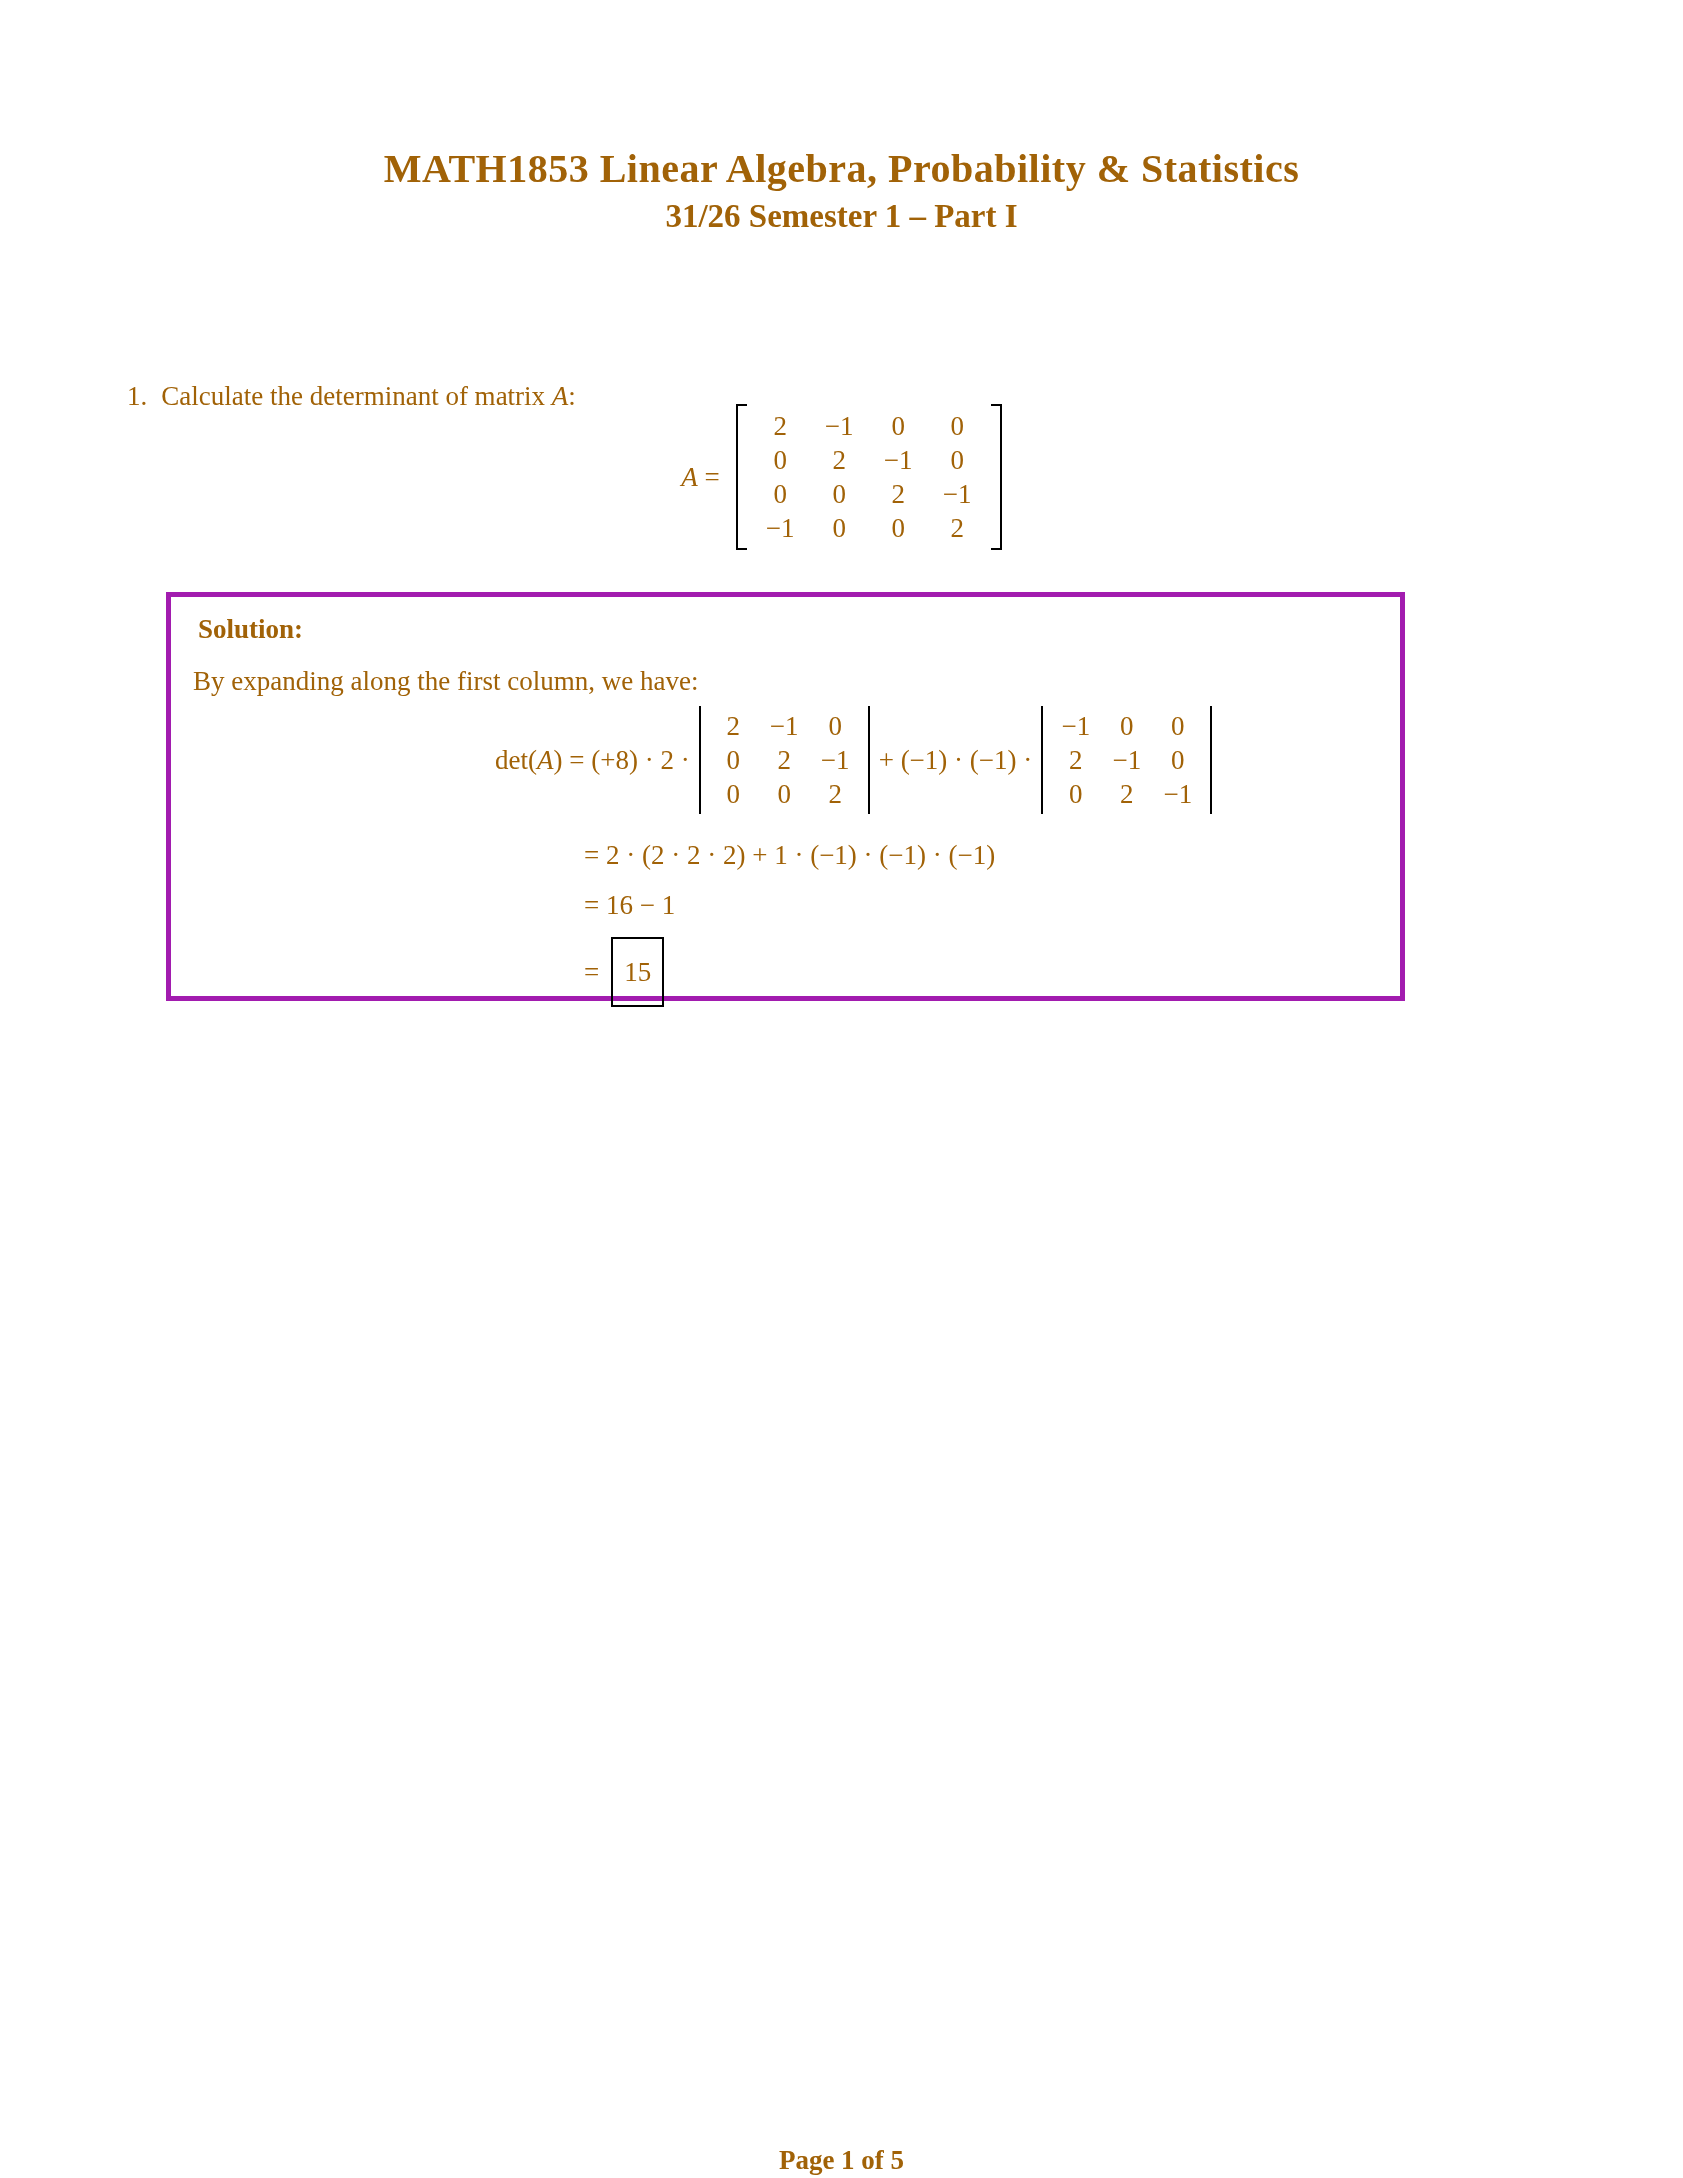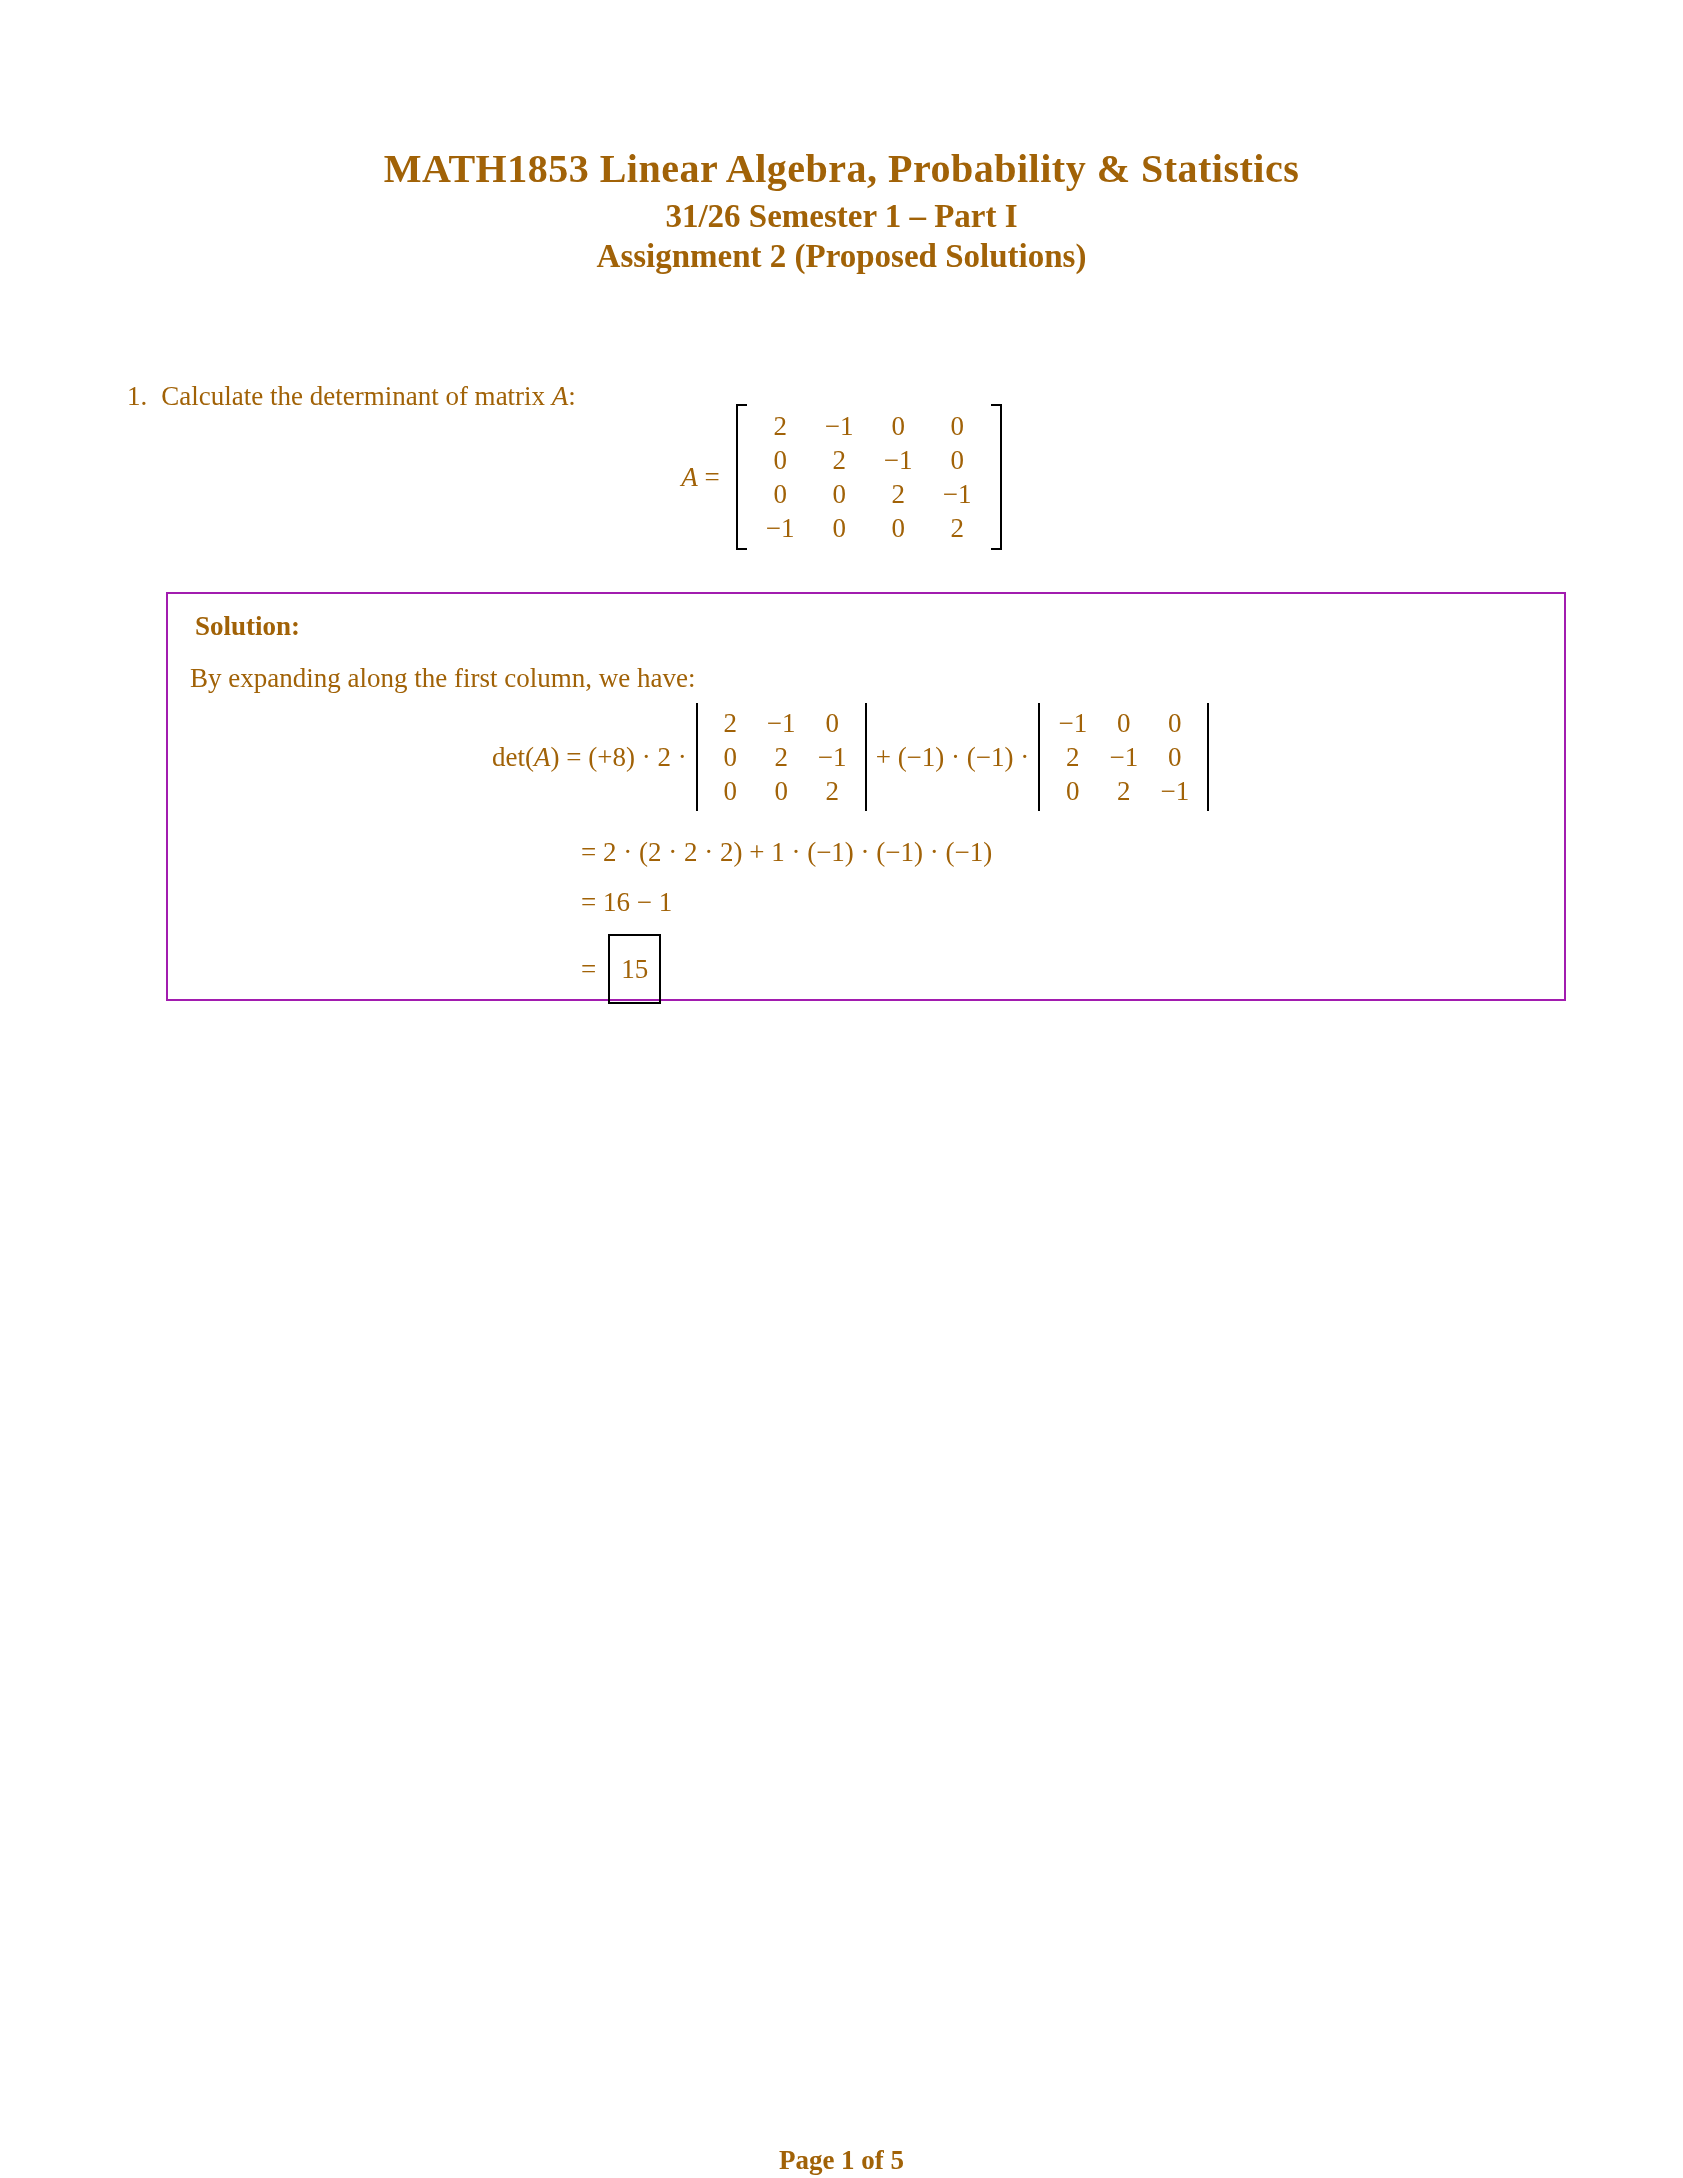--- a/index.html
+++ b/index.html
@@ -38,22 +38,22 @@
   .bmatrix { display:flex; align-items:stretch; }
   .bk { width:11px; }
   .bk-l { border-left:2.5px solid #000; border-top:2.5px solid #000; border-bottom:2.5px solid #000; }
   .bk-r { border-right:2.5px solid #000; border-top:2.5px solid #000; border-bottom:2.5px solid #000; }
   .mgrid4 { display:grid; grid-template-columns:repeat(4,59px); padding:5px 4px; }
   .mgrid3 { display:grid; grid-template-columns:repeat(3,51px); }
   .mcell { height:34px; line-height:34px; text-align:center; }
 
   .solution-box {
     position:absolute; left:166px; top:548px;
-    width:1400px; height:409px;
-    border:2px solid #a21caf;
+    width:1239px; height:409px;
+    border:5px solid #a21caf;
   }
   .sol-label { position:absolute; left:27px; top:17px; font-size:27px; font-weight:bold; }
   .sol-intro { position:absolute; left:22px; top:69px; font-size:27px; }
 
   .eq { position:absolute; left:324px; top:109px; font-size:27px; }
   .eq-line1 { display:flex; align-items:center; gap:9px; }
   .vmat {
     border-left:2px solid #000; border-right:2px solid #000;
     padding:3px 7px;
   }
@@ -64,21 +64,20 @@
 
   .footer { top:2101px; font-size:27px;font-weight:bold; }
 </style>
 </head>
 <body>
 
 <div class="page">
 
   <div class="centered doc-title">MATH1853 Linear Algebra, Probability &amp; Statistics</div>
   <div class="centered doc-subtitle1">31/26 Semester 1 – Part I</div>
-  <div class="centered doc-subtitle2">Assignment 2 (Proposed Solutions)</div>
 
 
   <div class="problem">
     <span class="problem-number">1.</span><span>Calculate the determinant of matrix </span><span class="var">A</span><span>:</span>
   </div>
 
   <div class="matrix-display">
     <span><span class="var">A</span> <span>=</span></span>
     <span class="bmatrix">
       <span class="bk bk-l"></span>

